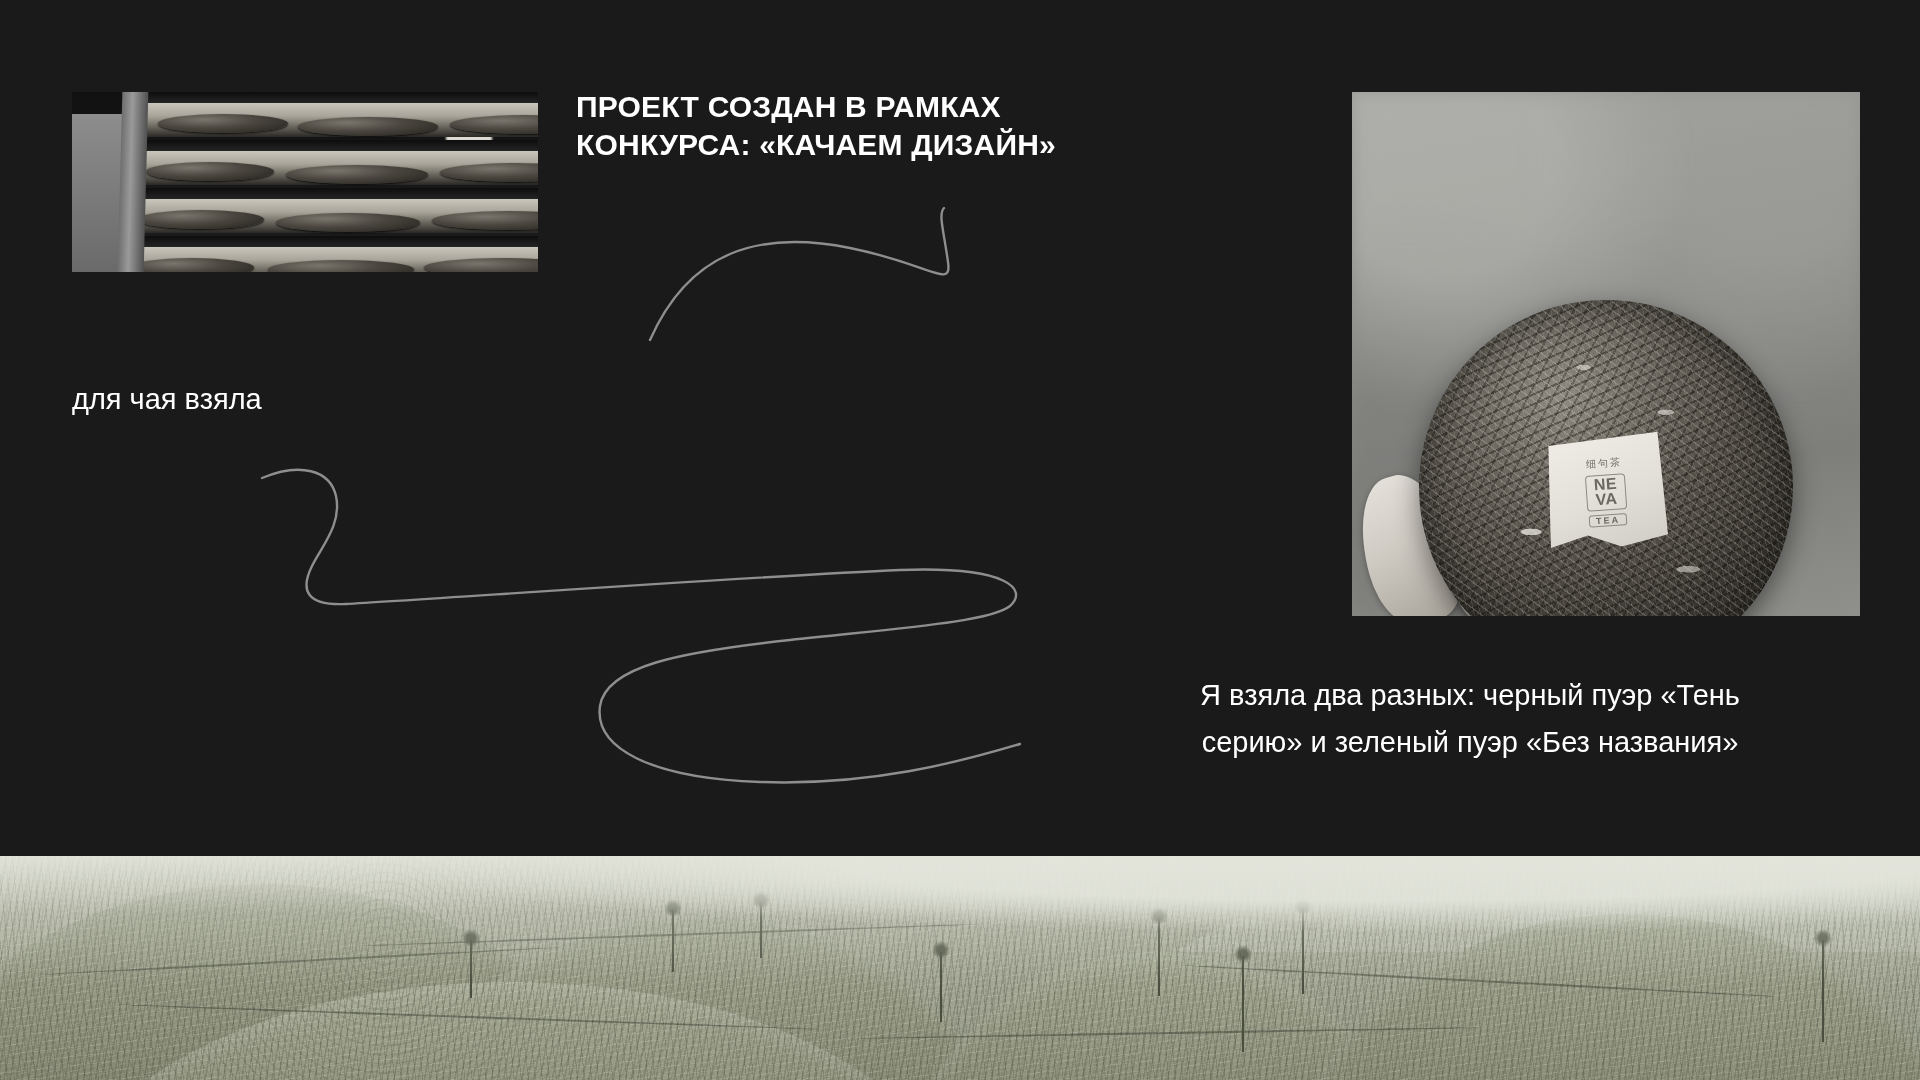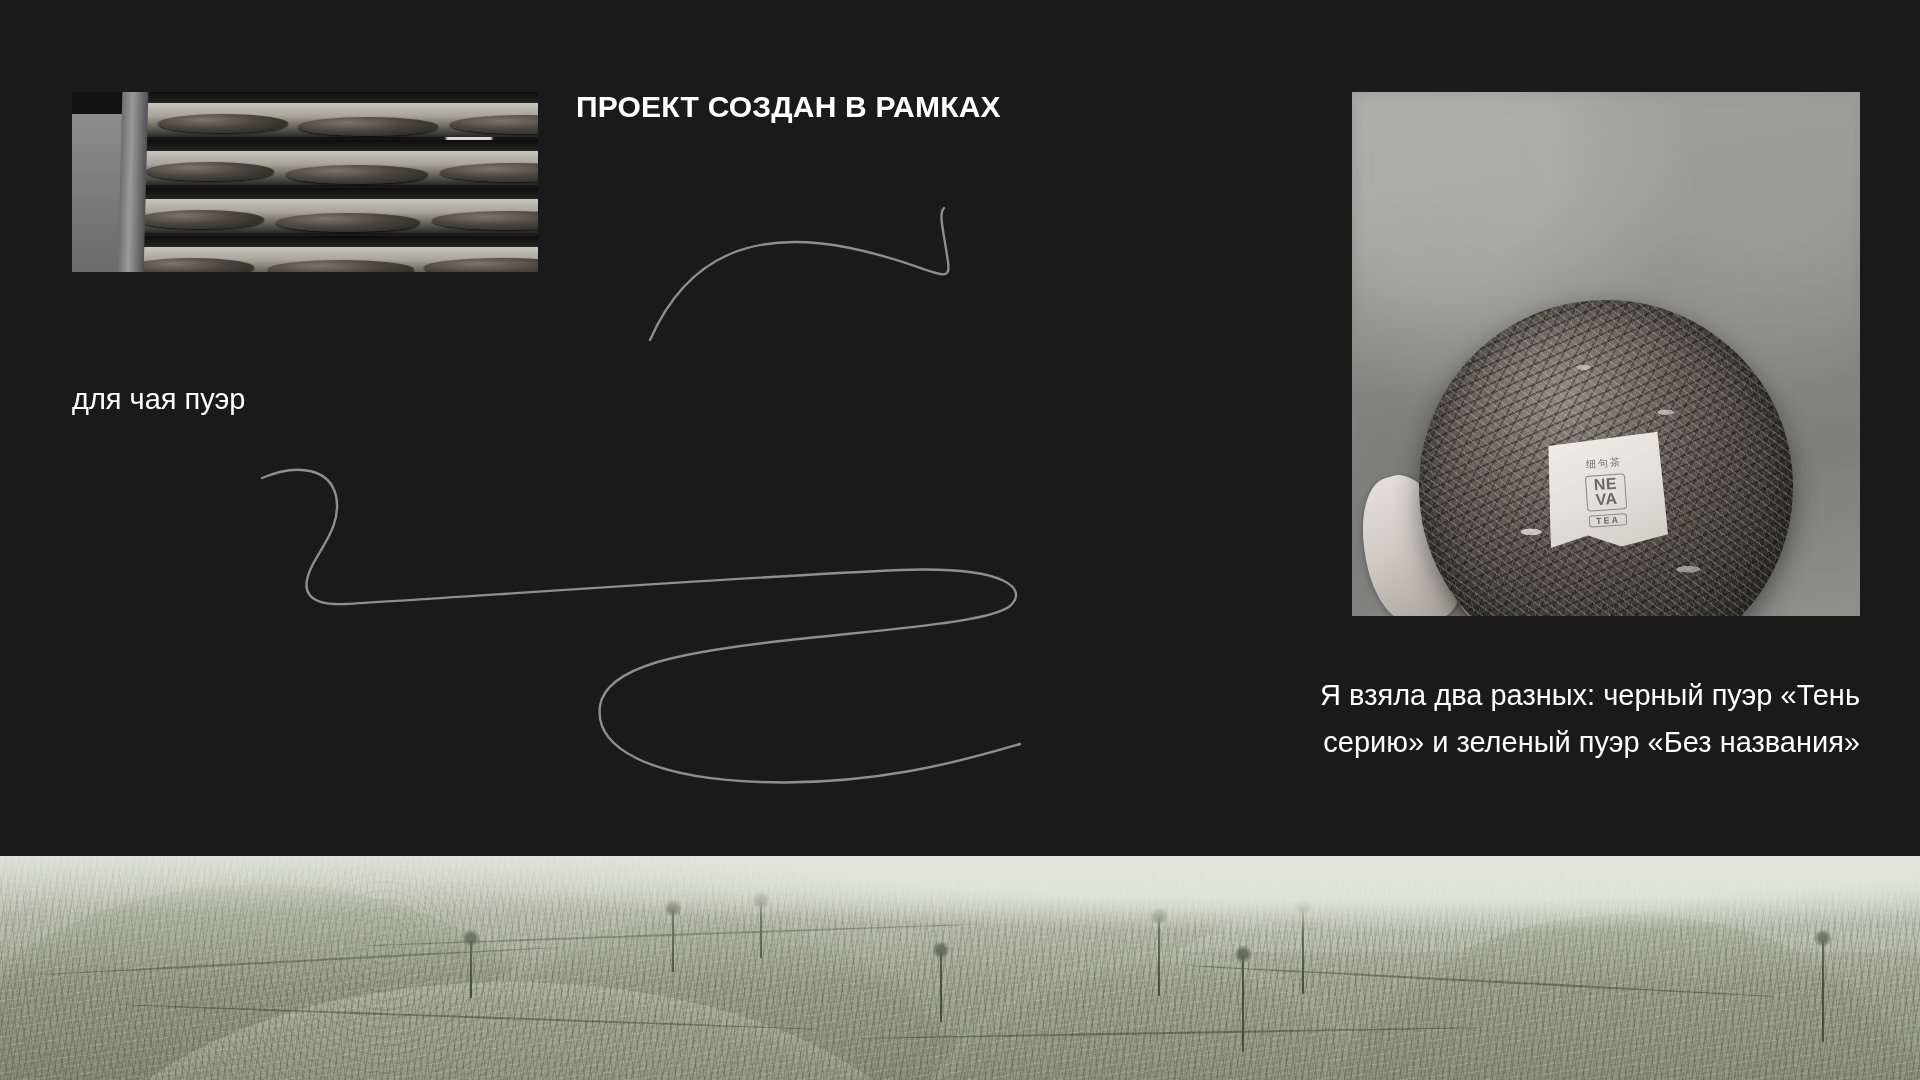--- a/index.html
+++ b/index.html
@@ -126,21 +126,21 @@
   }
 
   
   .copy-task {
     position:absolute; left:72px; top:376px; width:940px;
     color:#fff; font-size:29px; font-weight:400; line-height:1.62;
   }
   .copy-choice {
     position:absolute; left:1080px; top:672px; width:780px;
     color:#fff; font-size:29px; font-weight:400; line-height:1.62;
-    text-align:right;
+    text-align:center;
   }
 
   
   .squiggles { position:absolute; left:0; top:0; width:1920px; height:856px; pointer-events:none; }
 
   
   .photo-field {
     position:absolute; left:0; top:856px; width:1920px; height:224px; overflow:hidden;
     background:linear-gradient(180deg,#c9cbbd 0%,#a8ab98 45%,#8e9280 100%);
   }
@@ -216,20 +216,21 @@
     <div class="cake" style="left:58px;  top:166px; width:124px;"></div>
     <div class="cake" style="left:196px; top:168px; width:146px;"></div>
     <div class="cake" style="left:352px; top:166px; width:156px;"></div>
 
     <div class="wallblock"></div>
     <div class="post"></div>
   </div>
 
   <div class="heading">
     <div>ПРОЕКТ СОЗДАН В РАМКАХ</div>
+    <div>КОНКУРСА: «КАЧАЕМ ДИЗАЙН»</div>
   </div>
 
   <div class="photo-cake">
     <div class="bokeh"></div>
 
     <div class="hand">
       <div class="finger" style="left:6px;   top:42px;  width:92px;  height:150px; transform:rotate(-16deg);"></div>
       <div class="finger" style="left:86px;  top:18px;  width:96px;  height:176px; transform:rotate(-7deg);"></div>
       <div class="finger" style="left:170px; top:10px;  width:98px;  height:186px; transform:rotate(2deg);"></div>
       <div class="finger" style="left:248px; top:30px;  width:88px;  height:166px; transform:rotate(10deg);"></div>
@@ -243,21 +244,21 @@
         <div class="mark">
           <span>NE</span>
           <span>VA</span>
         </div>
         <div class="tea">TEA</div>
       </div>
     </div>
   </div>
 
   <div class="copy-task">
-    <div>для чая пуэр</div>
+    <div>для чая взяла</div>
   </div>
 
   <div class="copy-choice">
     <div>Я взяла два разных: черный пуэр «Тень</div>
     <div>серию» и зеленый пуэр «Без названия»</div>
   </div>
 
   <svg class="squiggles" viewBox="0 0 1920 856">
     <path d="M 650 340 C 690 250, 760 230, 850 248 C 930 264, 952 290, 948 262 C 944 232, 938 214, 944 208" fill="none" stroke="#8e8e8e" stroke-width="2.4" stroke-linecap="round"></path>
     <path d="M 262 478 C 300 462, 330 470, 336 496 C 342 524, 322 546, 312 566

